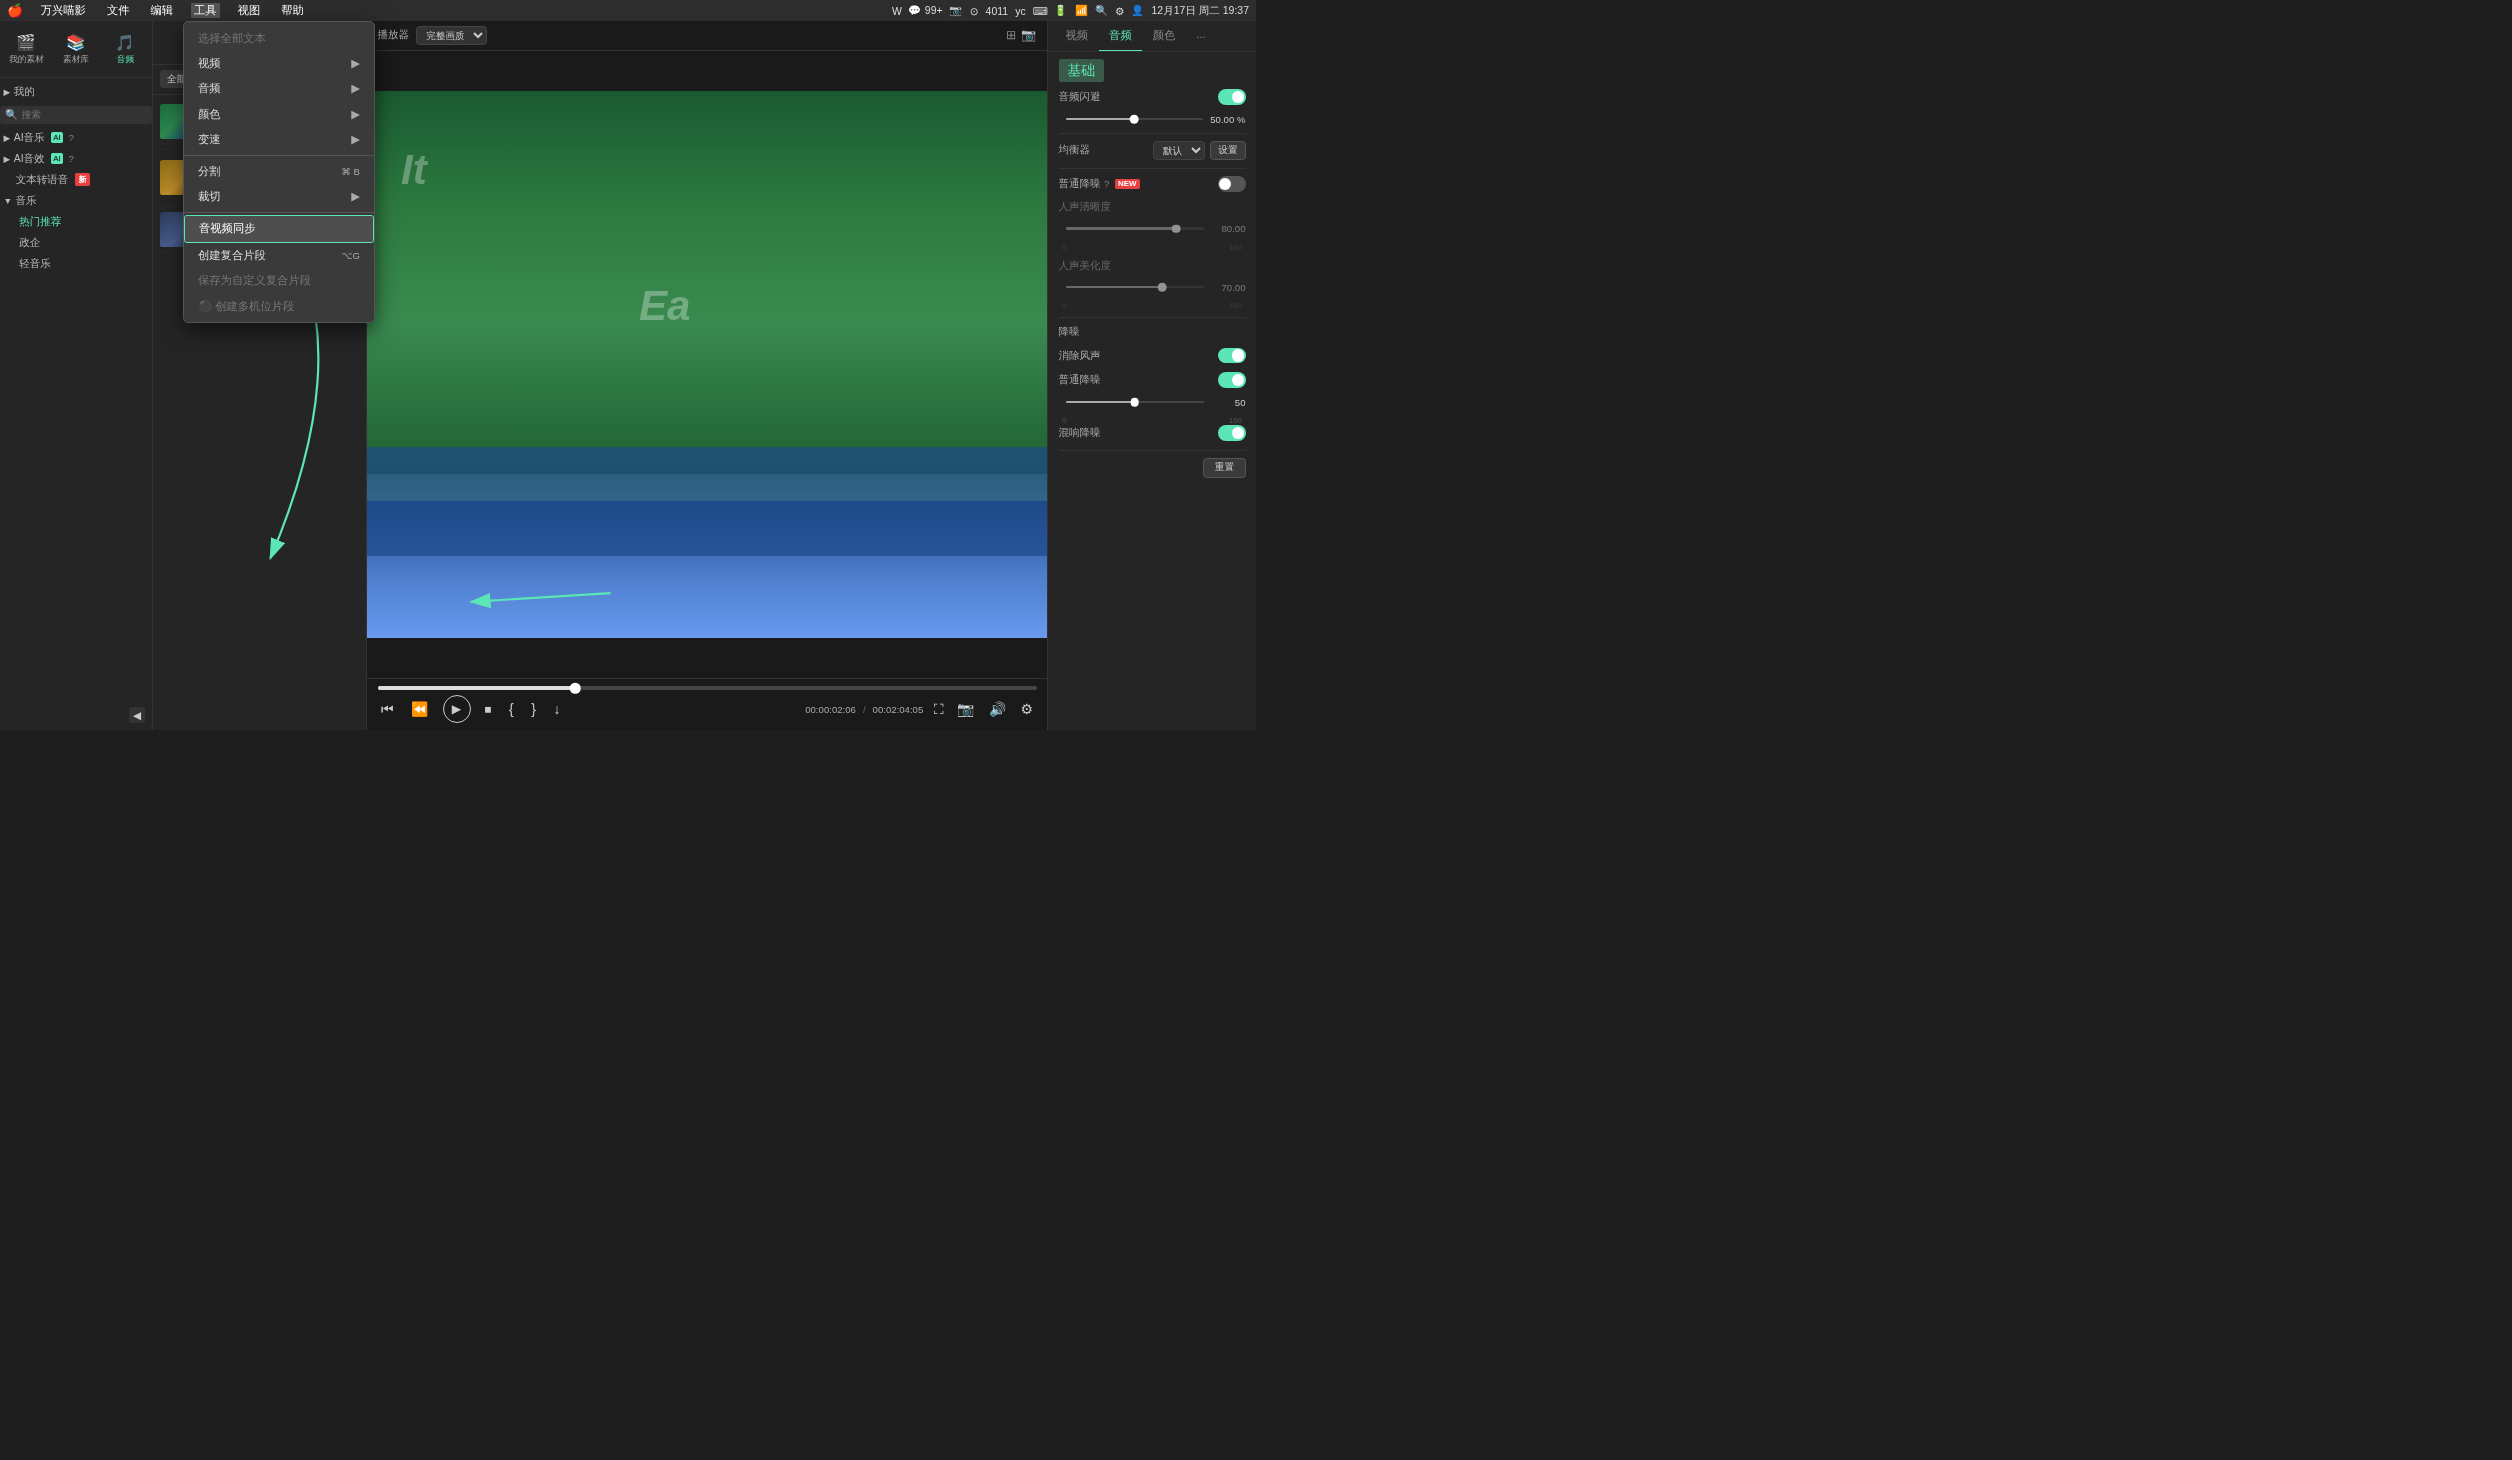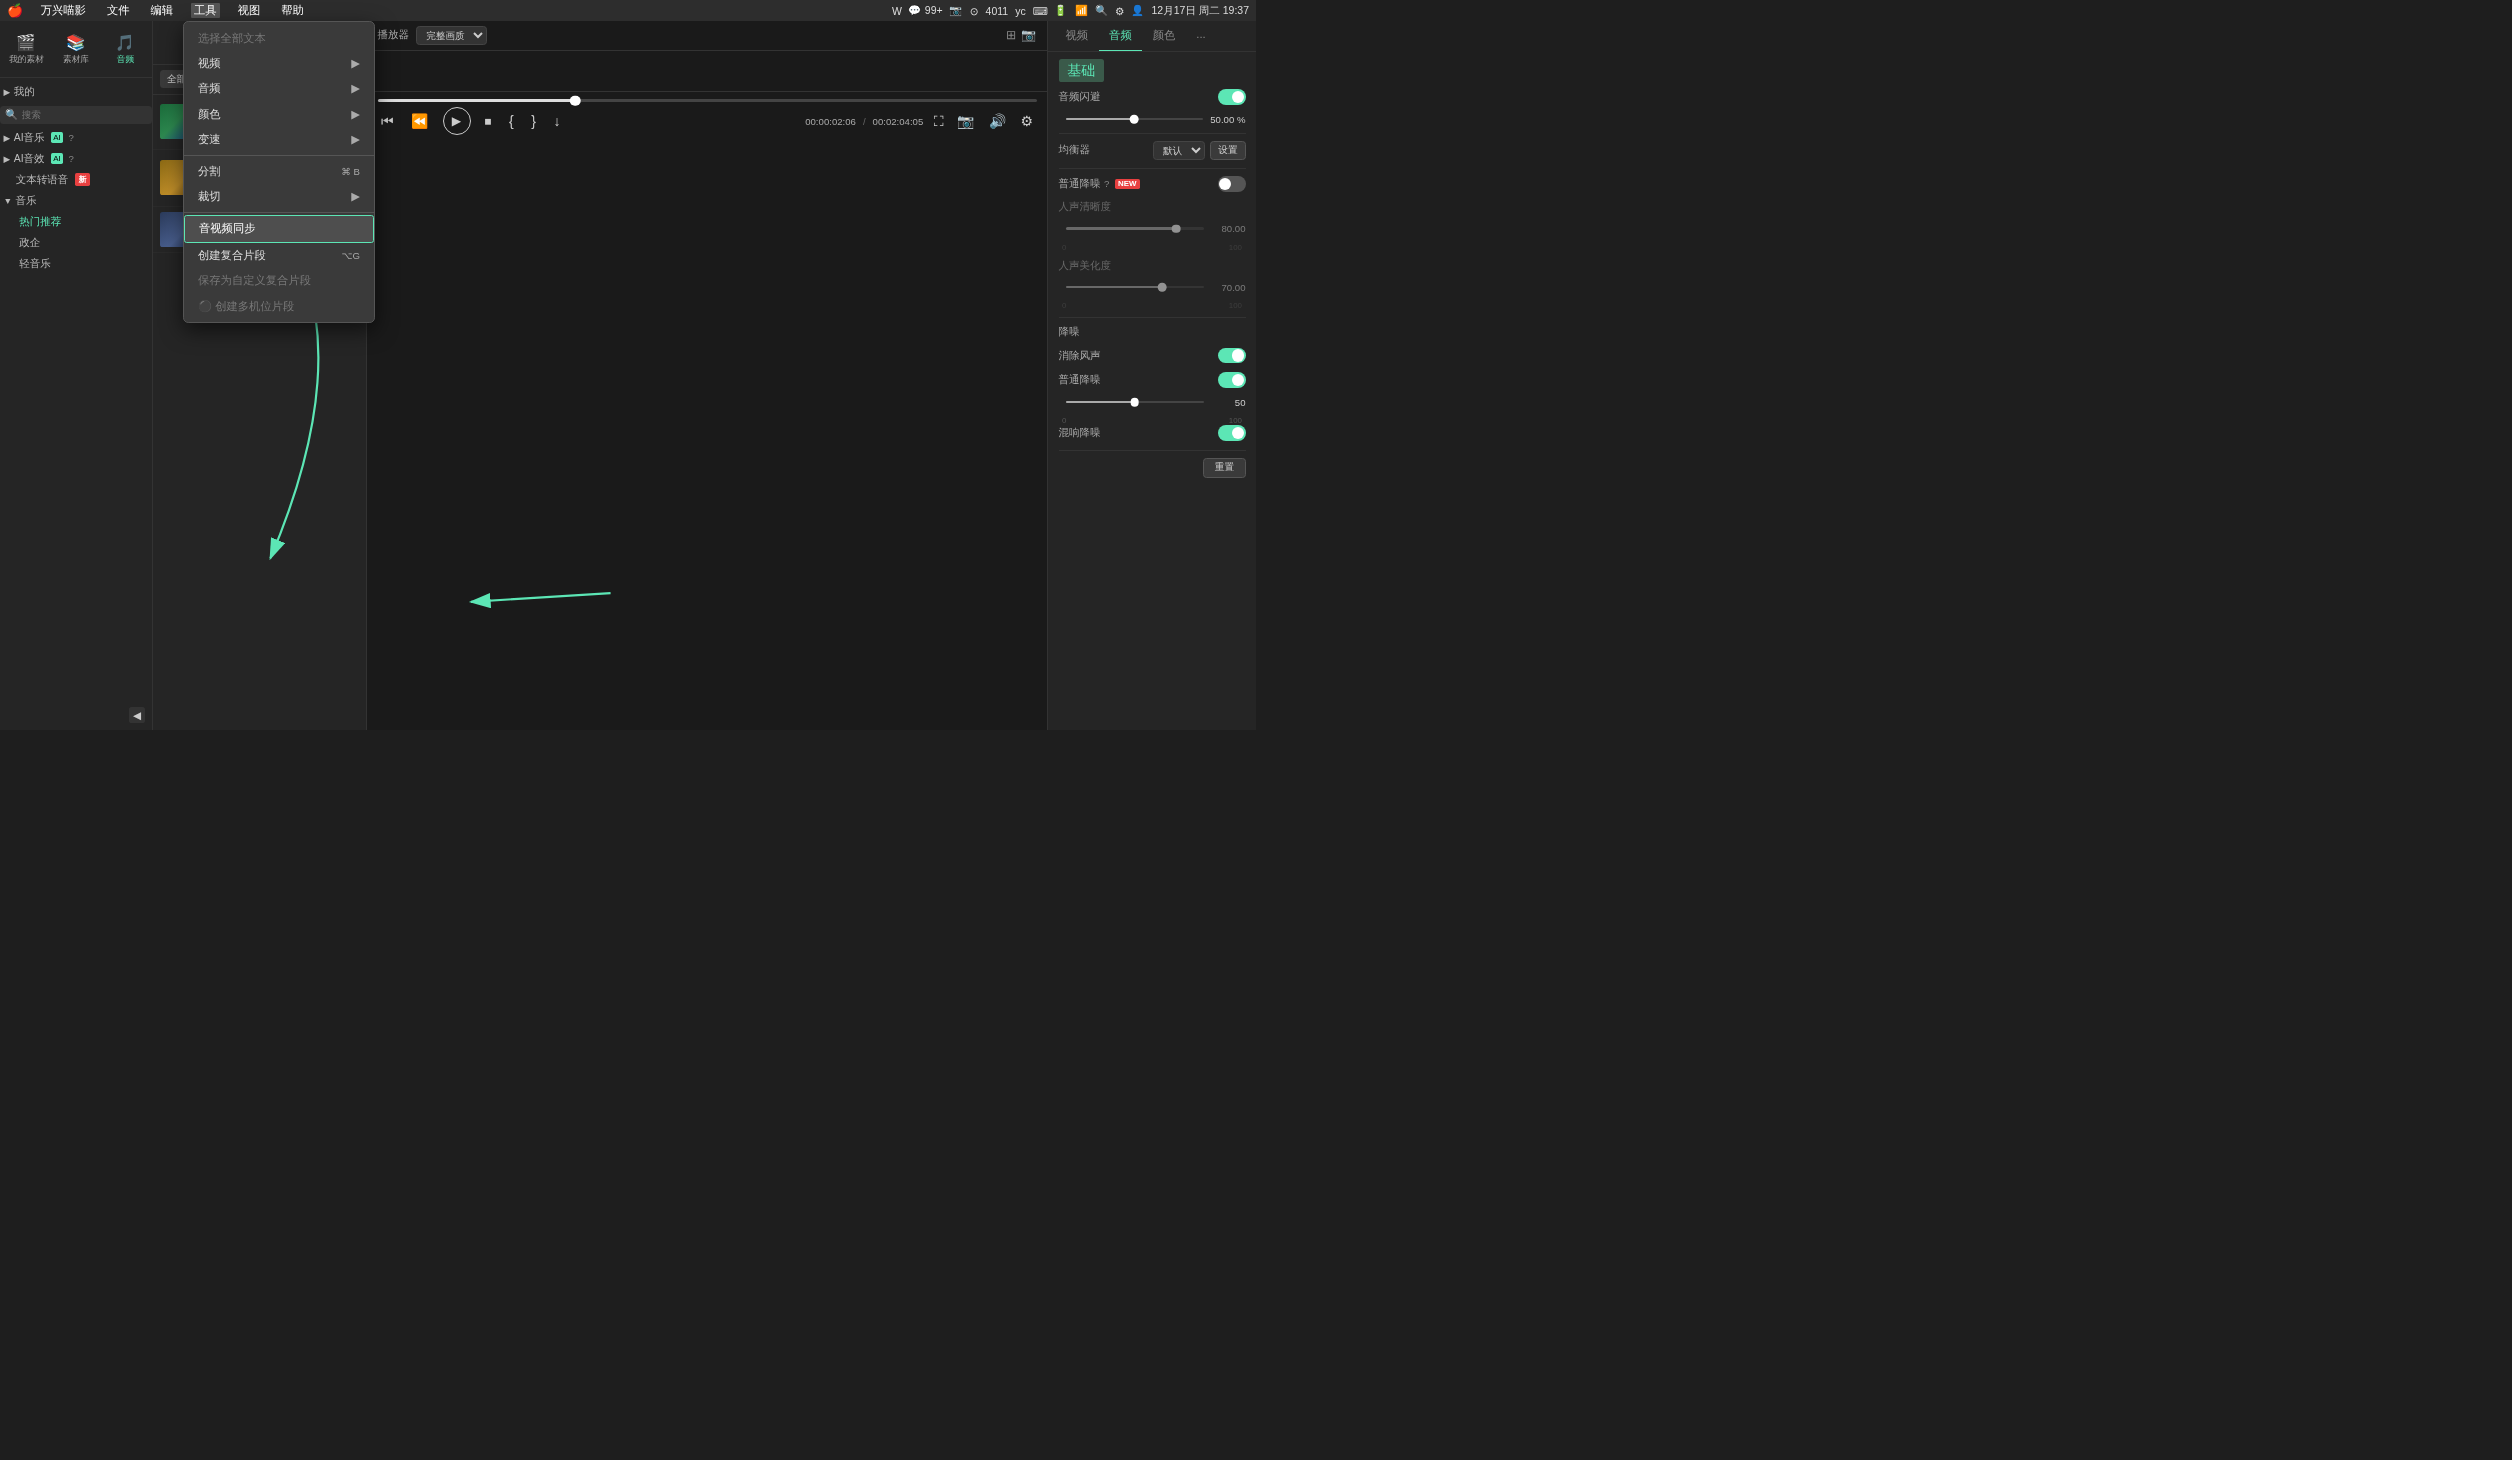--- a/index.html
+++ b/index.html
@@ -783,20 +783,39 @@
       <span class="player-label">播放器</span>
       <select class="quality-selector">
         <option>完整画质</option>
       </select>
       <div class="player-toolbar-right">
         <span style="color:#888;cursor:pointer;font-size:12.2px;">⊞</span>
         <span style="color:#888;cursor:pointer;font-size:12.2px;">📷</span>
       </div>
     </div>
 
+    <div class="video-preview">
+
+      <div style="position:absolute;top:0;left:0;right:0;height:14px;background:#1a1a1a;display:flex;align-items:center;overflow:hidden;">
+        <svg width="100%" height="14" viewBox="0 0 430 16" style="font-size:12px">
+          <line x1="0" y1="14" x2="430" y2="14" stroke="#444" stroke-width="1"></line>
+          <text x="80" y="10" font-size="8" fill="#666">500</text>
+          <text x="200" y="10" font-size="8" fill="#666">1000</text>
+          <text x="320" y="10" font-size="8" fill="#666">1500</text>
+        </svg>
+      </div>
+      <div class="video-frame">
+
+        <div style="position:absolute;bottom:0;left:0;right:0;height:25%;background:linear-gradient(180deg, #1e4a8a 0%, #4a7ac8 50%, #6a9aee 100%);"></div>
+        <div style="position:absolute;top:0;left:0;right:0;height:70%;background:linear-gradient(180deg, #1a5a30 0%, #2d7a40 30%, #3a8a50 60%, #1e6030 100%);"></div>
+        <div style="position:absolute;bottom:15%;left:0;right:0;height:20%;background:#1e4a8a;opacity:0.7;"></div>
+        <div class="video-overlay-text">It</div>
+        <div style="position:absolute;top:35%;left:40%;color:rgba(255,255,255,0.3);font-size:42px;font-style:italic;font-weight:bold;">Ea</div>
+      </div>
+    </div>
 
     <div class="playback-controls">
       <div class="timeline-scrubber">
         <div class="scrubber-track">
           <div class="scrubber-progress"></div>
           <div class="scrubber-thumb"></div>
         </div>
       </div>
       <div style="display:flex;align-items:center;">
         <div class="controls-row">

